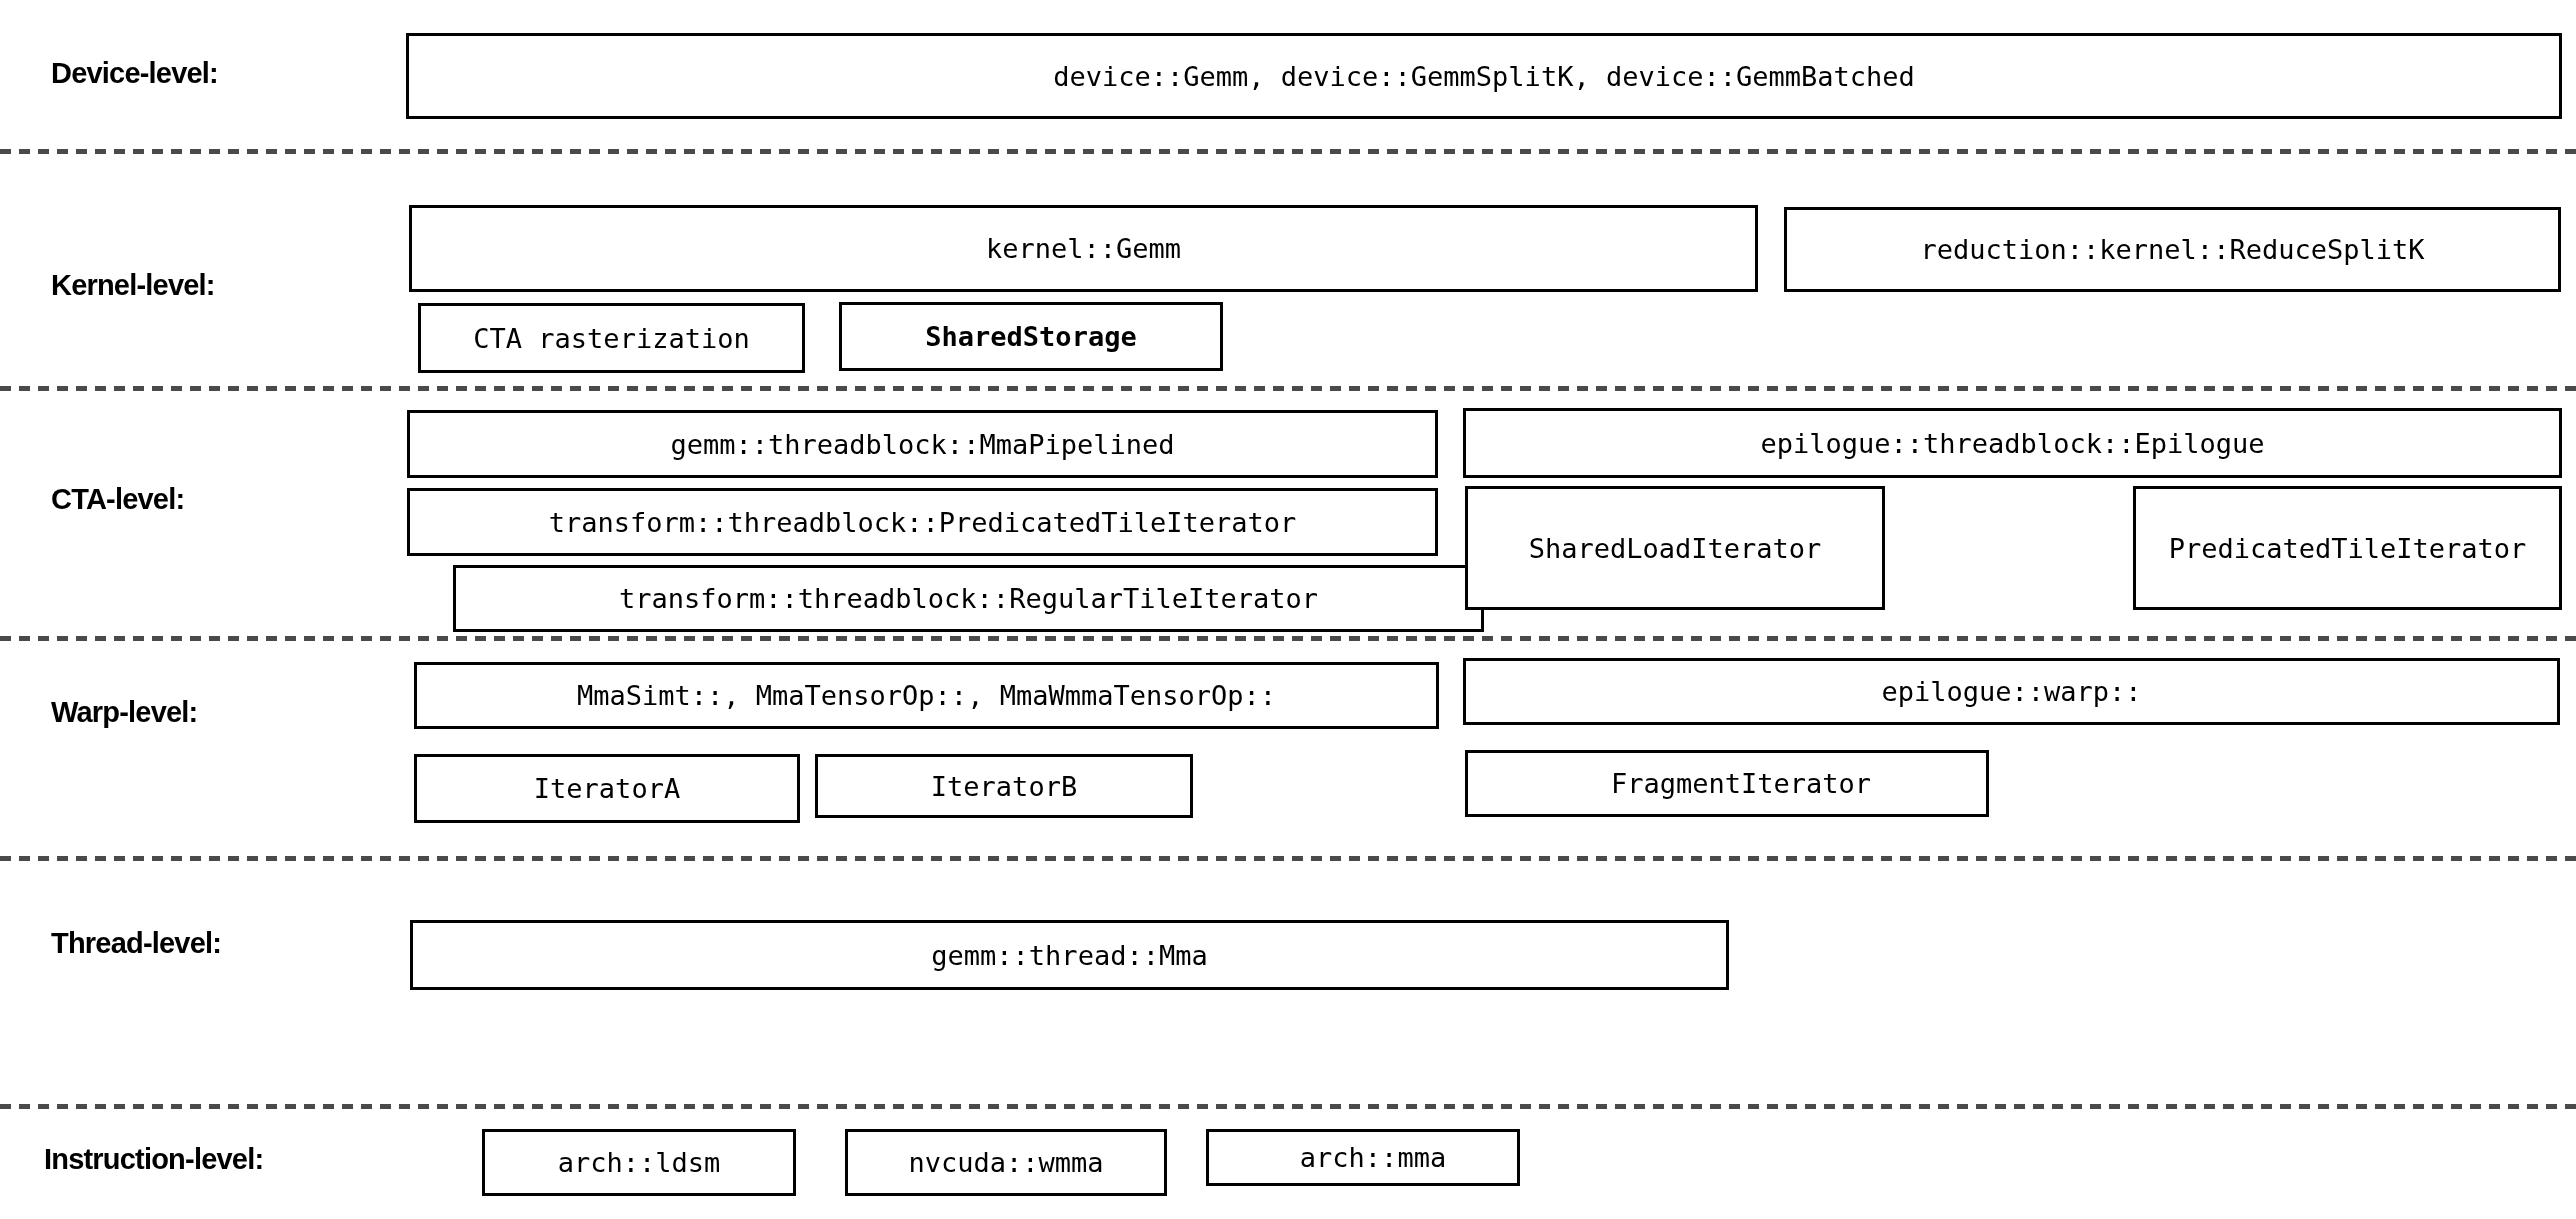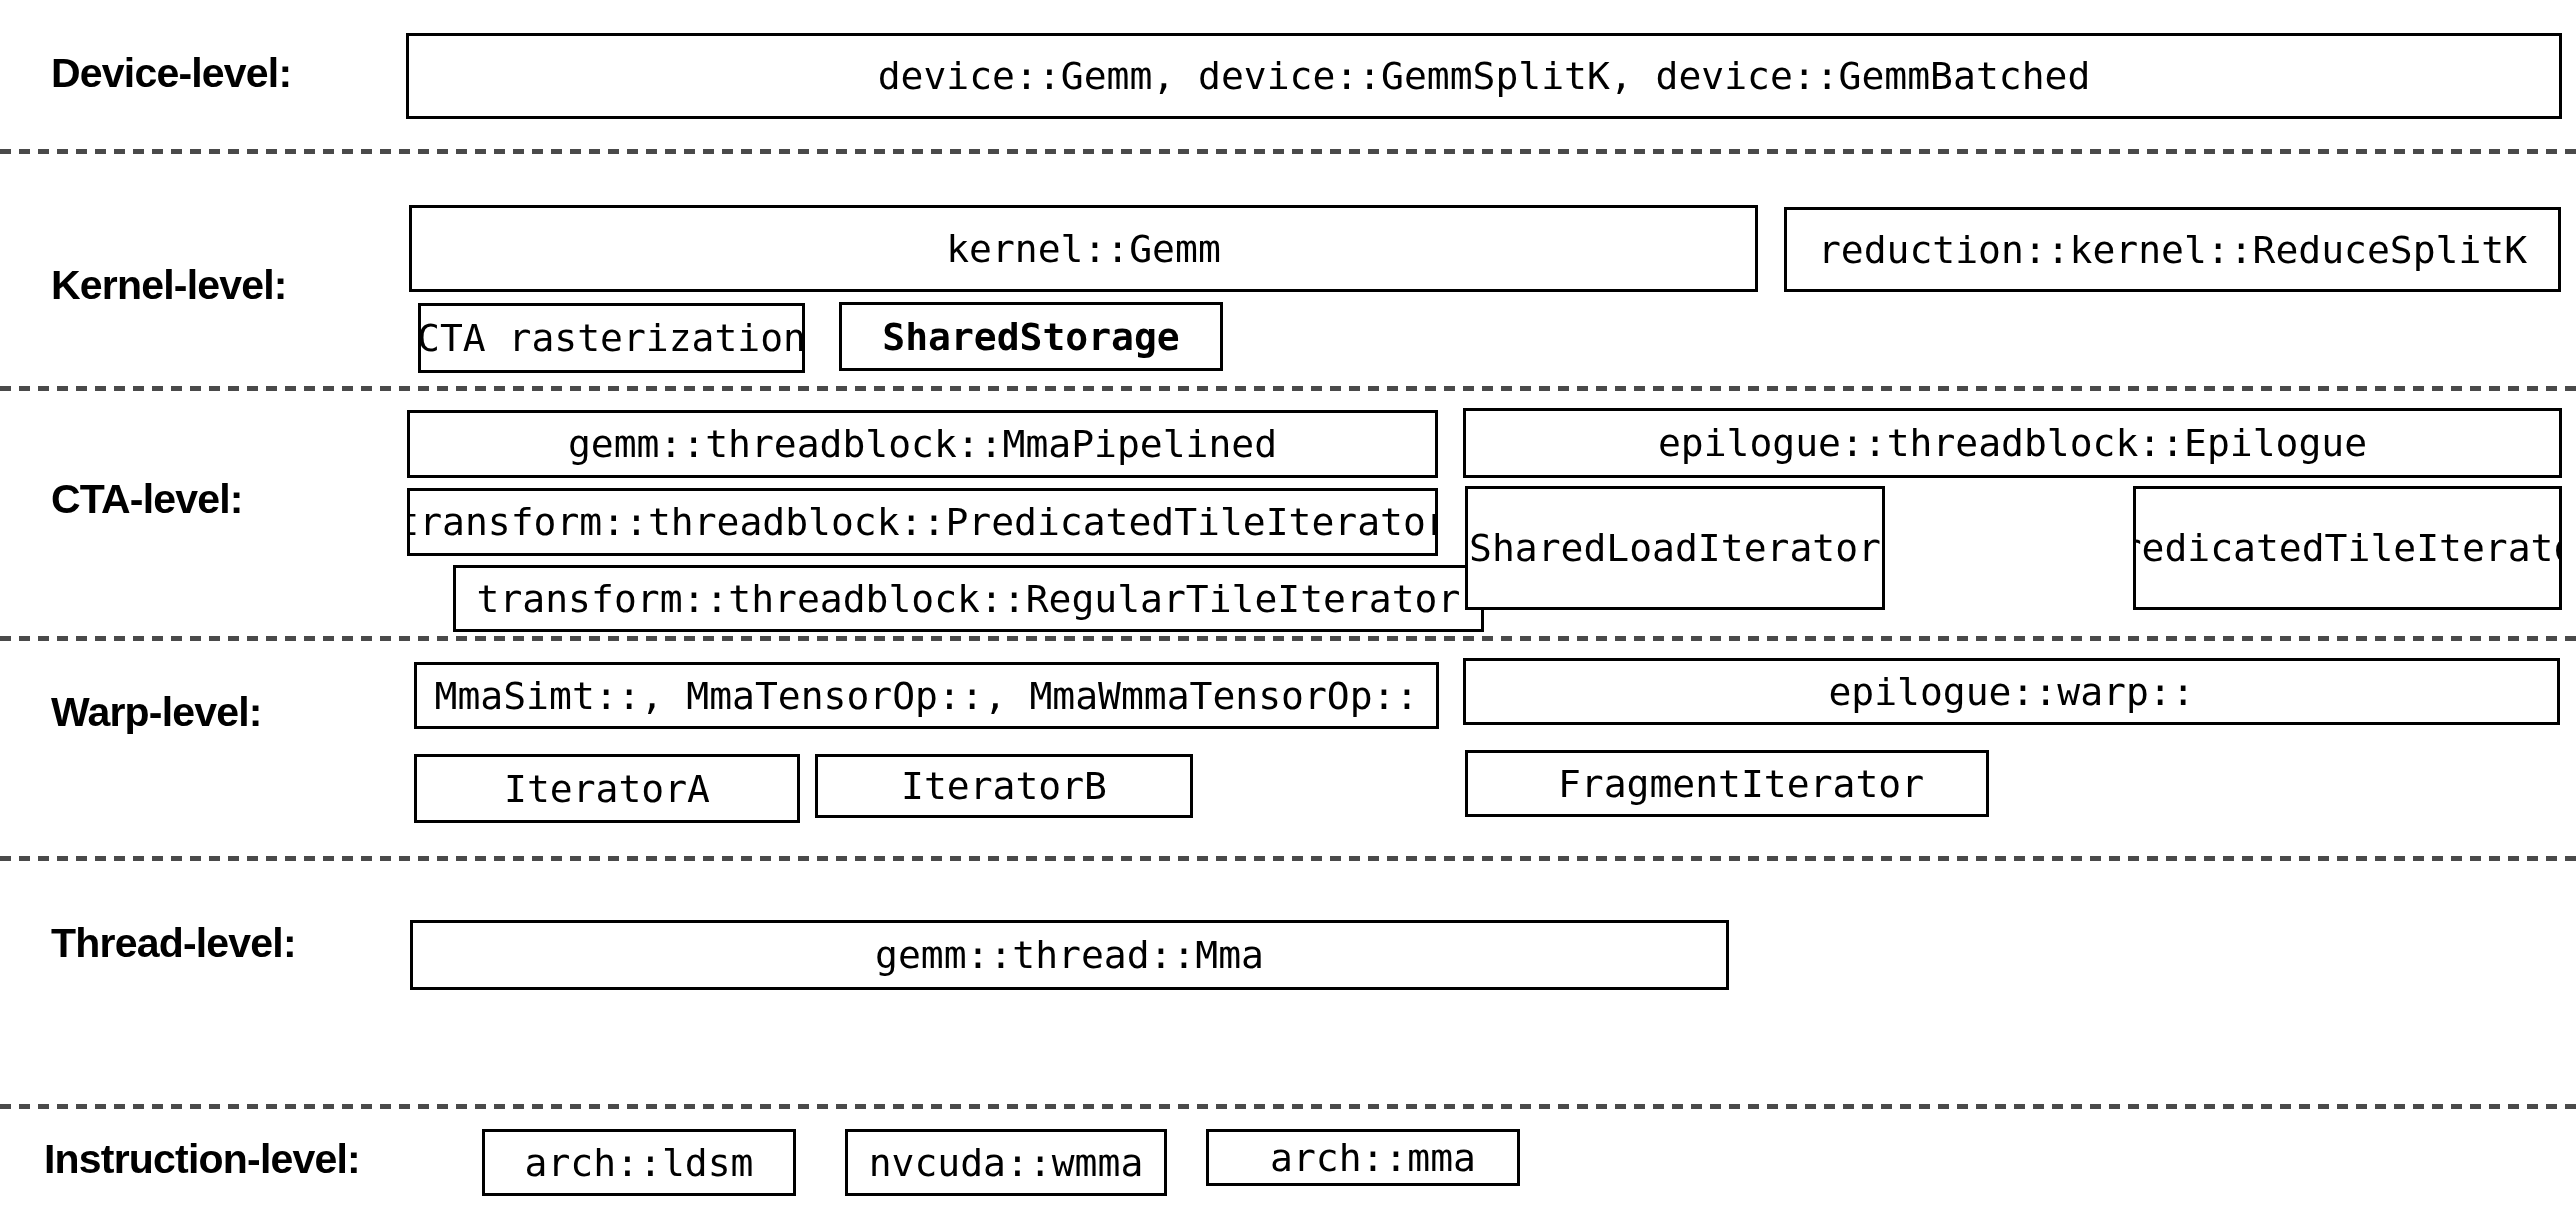--- a/index.html
+++ b/index.html
@@ -14,35 +14,35 @@
     background: #ffffff;
     overflow: hidden;
     font-family: "Liberation Sans", sans-serif;
   }
   .lbl {
     position: absolute;
     height: 46px;
     line-height: 46px;
     font-family: "Liberation Sans", sans-serif;
     font-weight: bold;
-    font-size: 41px;
+    font-size: 29px;
     letter-spacing: -0.8px;
     color: #000000;
     white-space: nowrap;
   }
   .box {
     position: absolute;
     box-sizing: border-box;
     background: #ffffff;
     border: 3.1px solid #000000;
     display: flex;
     align-items: center;
     justify-content: center;
     font-family: "DejaVu Sans Mono", "Liberation Mono", monospace;
-    font-size: 38px;
+    font-size: 27px;
     color: #000000;
     white-space: nowrap;
     overflow: hidden;
   }
   .sep {
     position: absolute;
     left: 0;
     width: 2576px;
     height: 4.6px;
     background: repeating-linear-gradient(90deg, #4a4a4a 0, #4a4a4a 10.7px, transparent 10.7px, transparent 19px);

